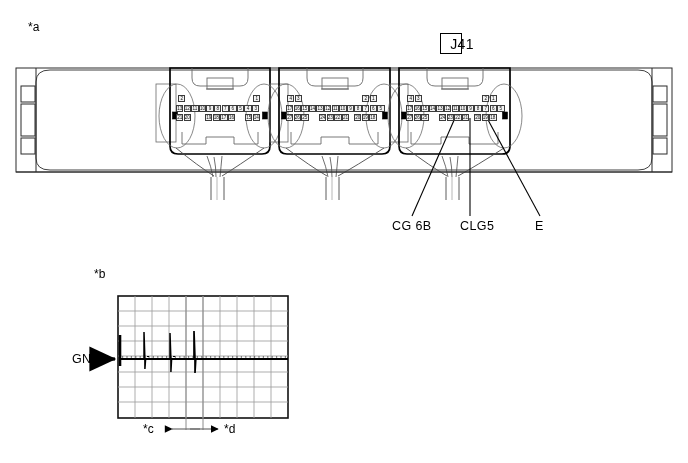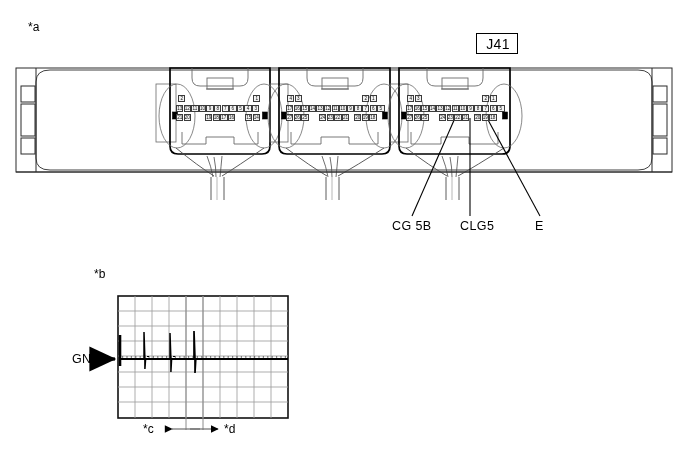--- a/index.html
+++ b/index.html
@@ -40,26 +40,25 @@
   #marker-a { left: 28px; top: 21px; }
   #marker-b { left: 94px; top: 268px; }
   #marker-c { left: 143px; top: 423px; }
   #marker-d { left: 224px; top: 423px; }
 
   
   #connector-id-box {
     position: absolute;
     left: 440px;
     top: 33px;
-    width: 42px;
+    width: 22px;
     height: 21px;
     border: 1.6px solid #000;
     background: #fff;
     box-sizing: border-box;
-    margin-left: 36px;
   }
   #connector-id-label {
     position: absolute;
     left: 0; top: 0;
     width: 42px;
     height: 21px;
     line-height: 21px;
     text-align: center;
     font-size: 14px;
     letter-spacing: 0.3px;
@@ -278,21 +277,21 @@
   <div class="txt marker" id="marker-b">*b</div>
 
   <div class="txt marker" id="marker-c">*c</div>
 
   <div class="txt marker" id="marker-d">*d</div>
 
   <div id="connector-id-box">
     <div id="connector-id-label">J41</div>
   </div>
 
-  <div class="txt sig-label" id="sig-cg5b">CG 5B</div>
+  <div class="txt sig-label" id="sig-cg5b">CG 6B</div>
 
   <div class="txt sig-label" id="sig-clg5">CLG5</div>
 
   <div class="txt sig-label" id="sig-e">E</div>
 
   <div class="txt" id="gnd-label">GND</div>
 
   <div id="pins-left">
       <div class="pin" style="left: 178px; top: 95px; width: 7.4px; height: 7.4px;">
         <span>2</span>

